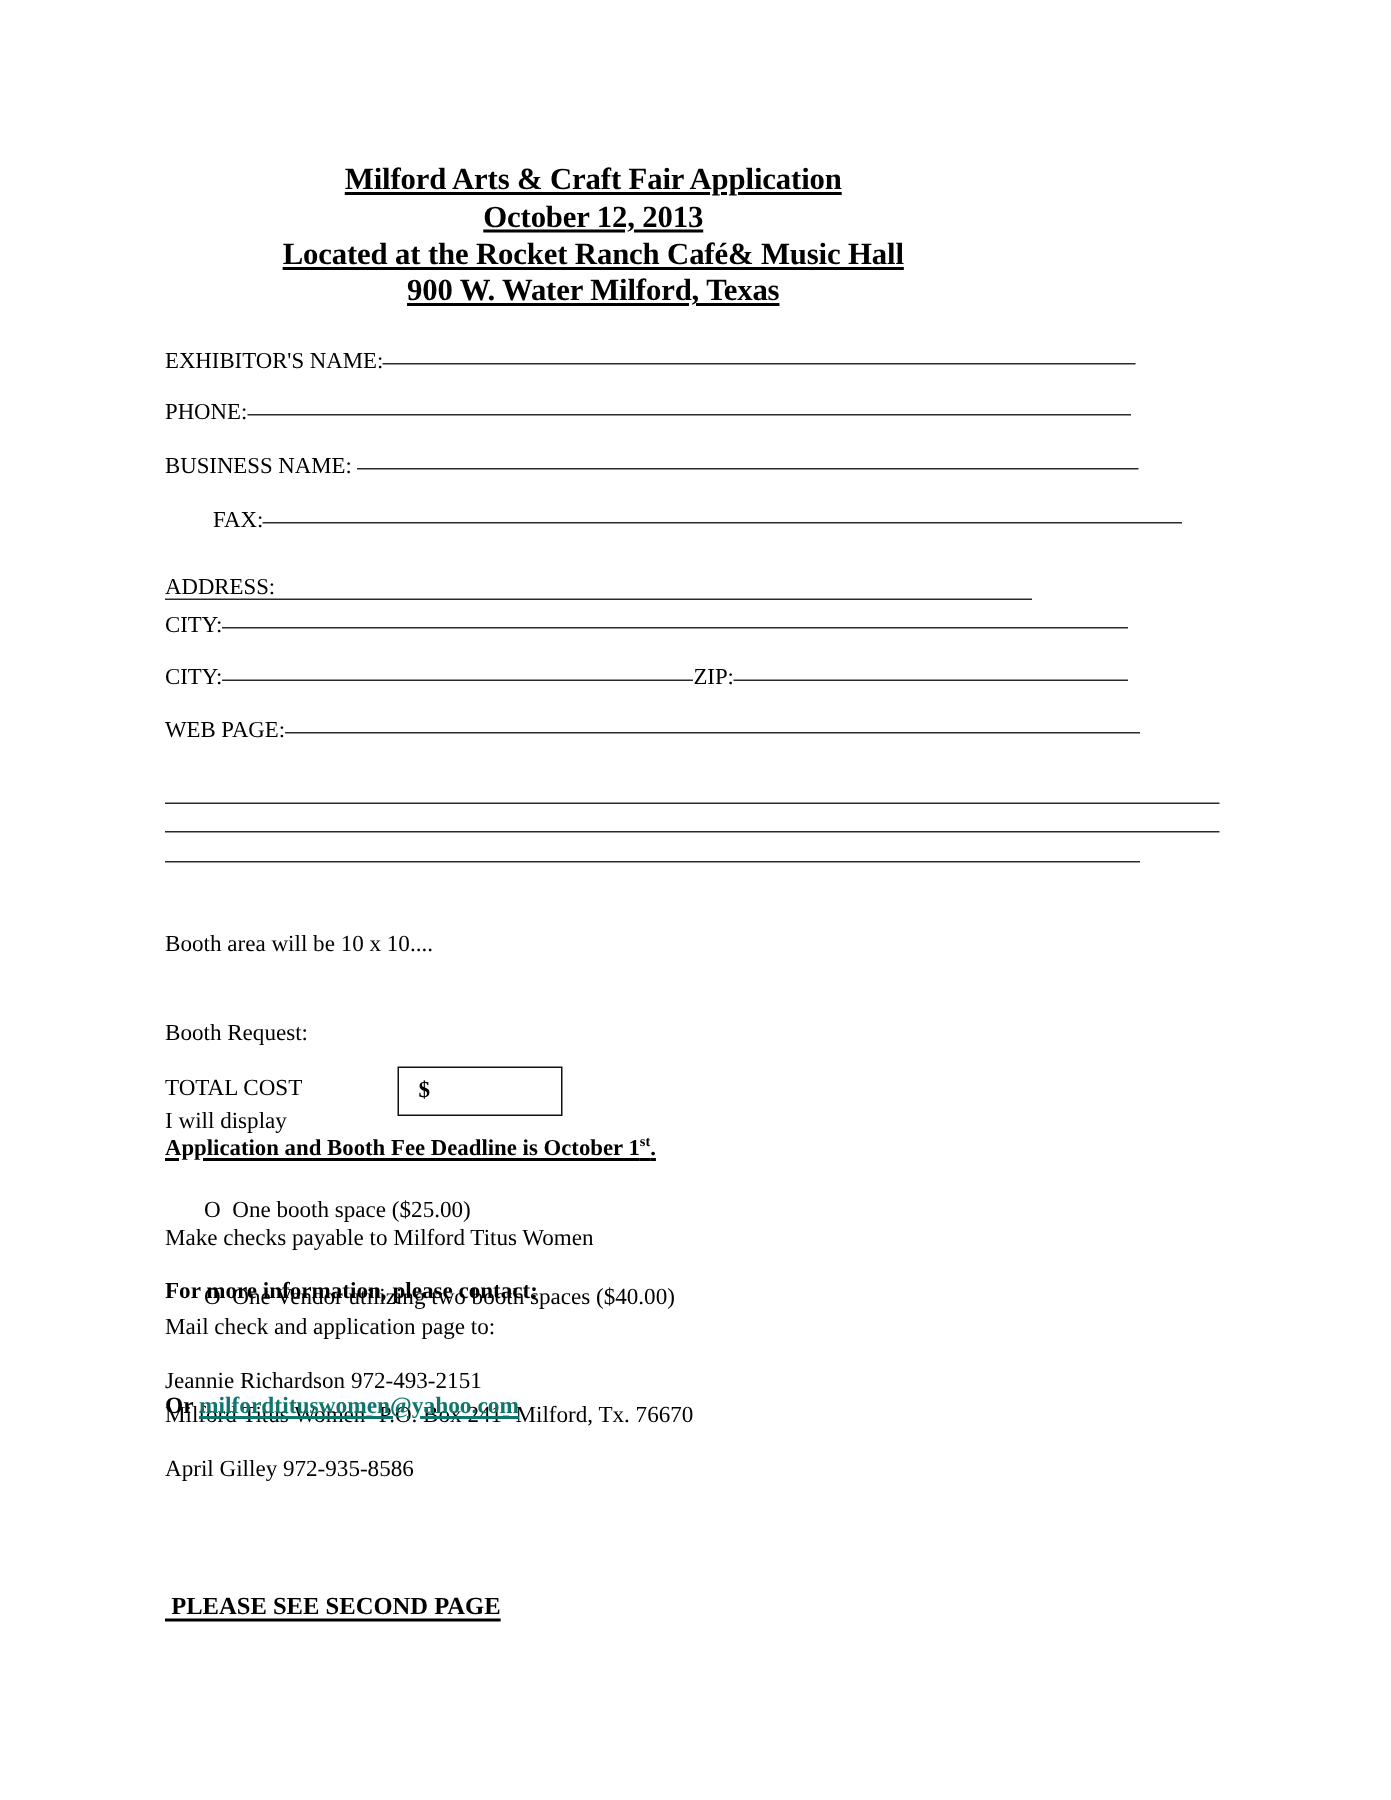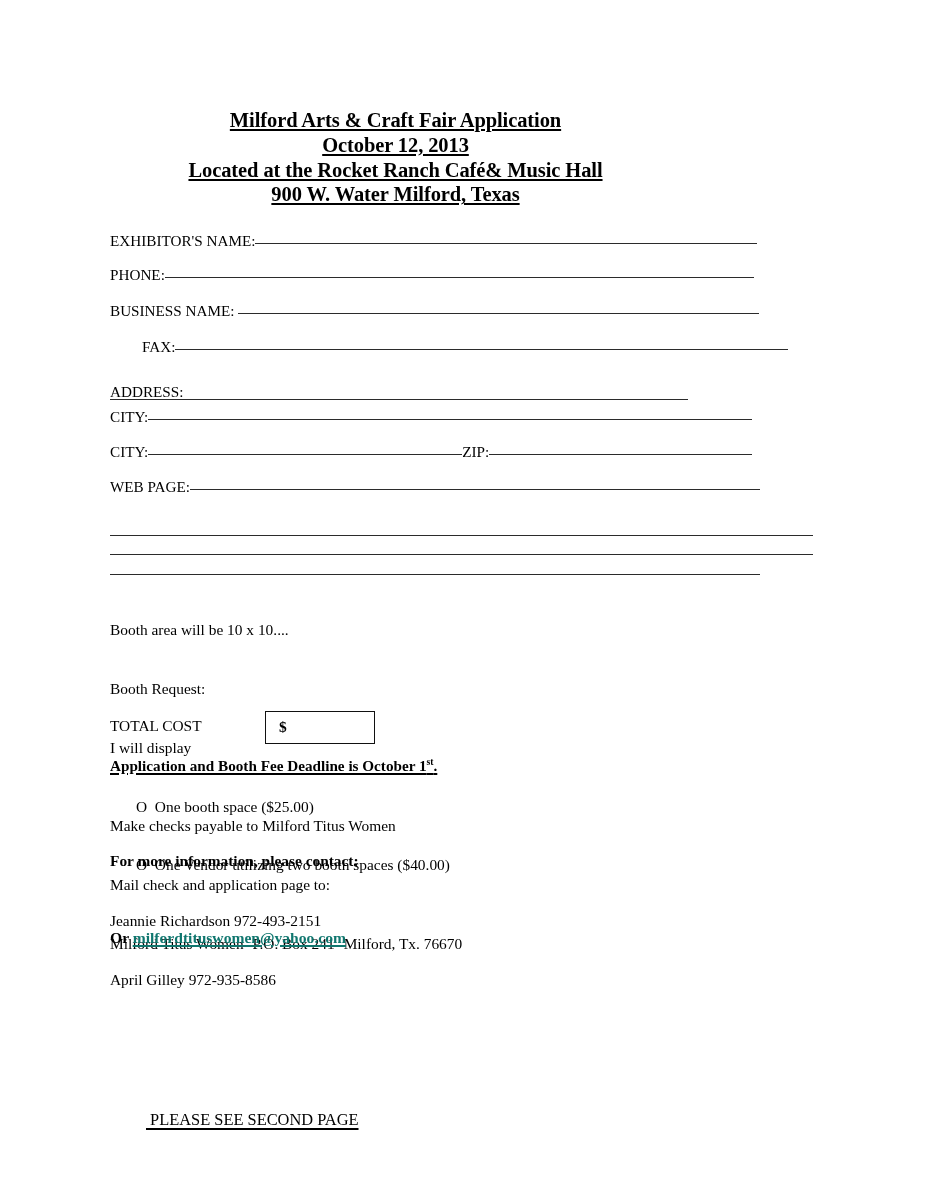--- a/index.html
+++ b/index.html
@@ -163,28 +163,27 @@
     text-decoration: underline;
     text-underline-offset: 2px;
     text-decoration-thickness: 1.7px;
     font-weight: bold;
   }
 
   
   .footer {
     position: absolute;
     left: 110px;
-    top: 1110px;
+    top: 1061px;
     font-size: 16.4px;
-    font-weight: normal;
+    font-weight: bold;
     white-space: pre;
     text-decoration: underline;
     text-underline-offset: 3px;
     text-decoration-thickness: 2.1px;
-    margin-left: 36px;
   }
 </style>
 </head>
 <body>
 
 <div class="page">
 
   <div class="title-block">
     <div class="title-line"><span>Milford Arts &amp; Craft Fair Application</span></div>
     <div class="title-line"><span>October 12, 2013</span></div>

